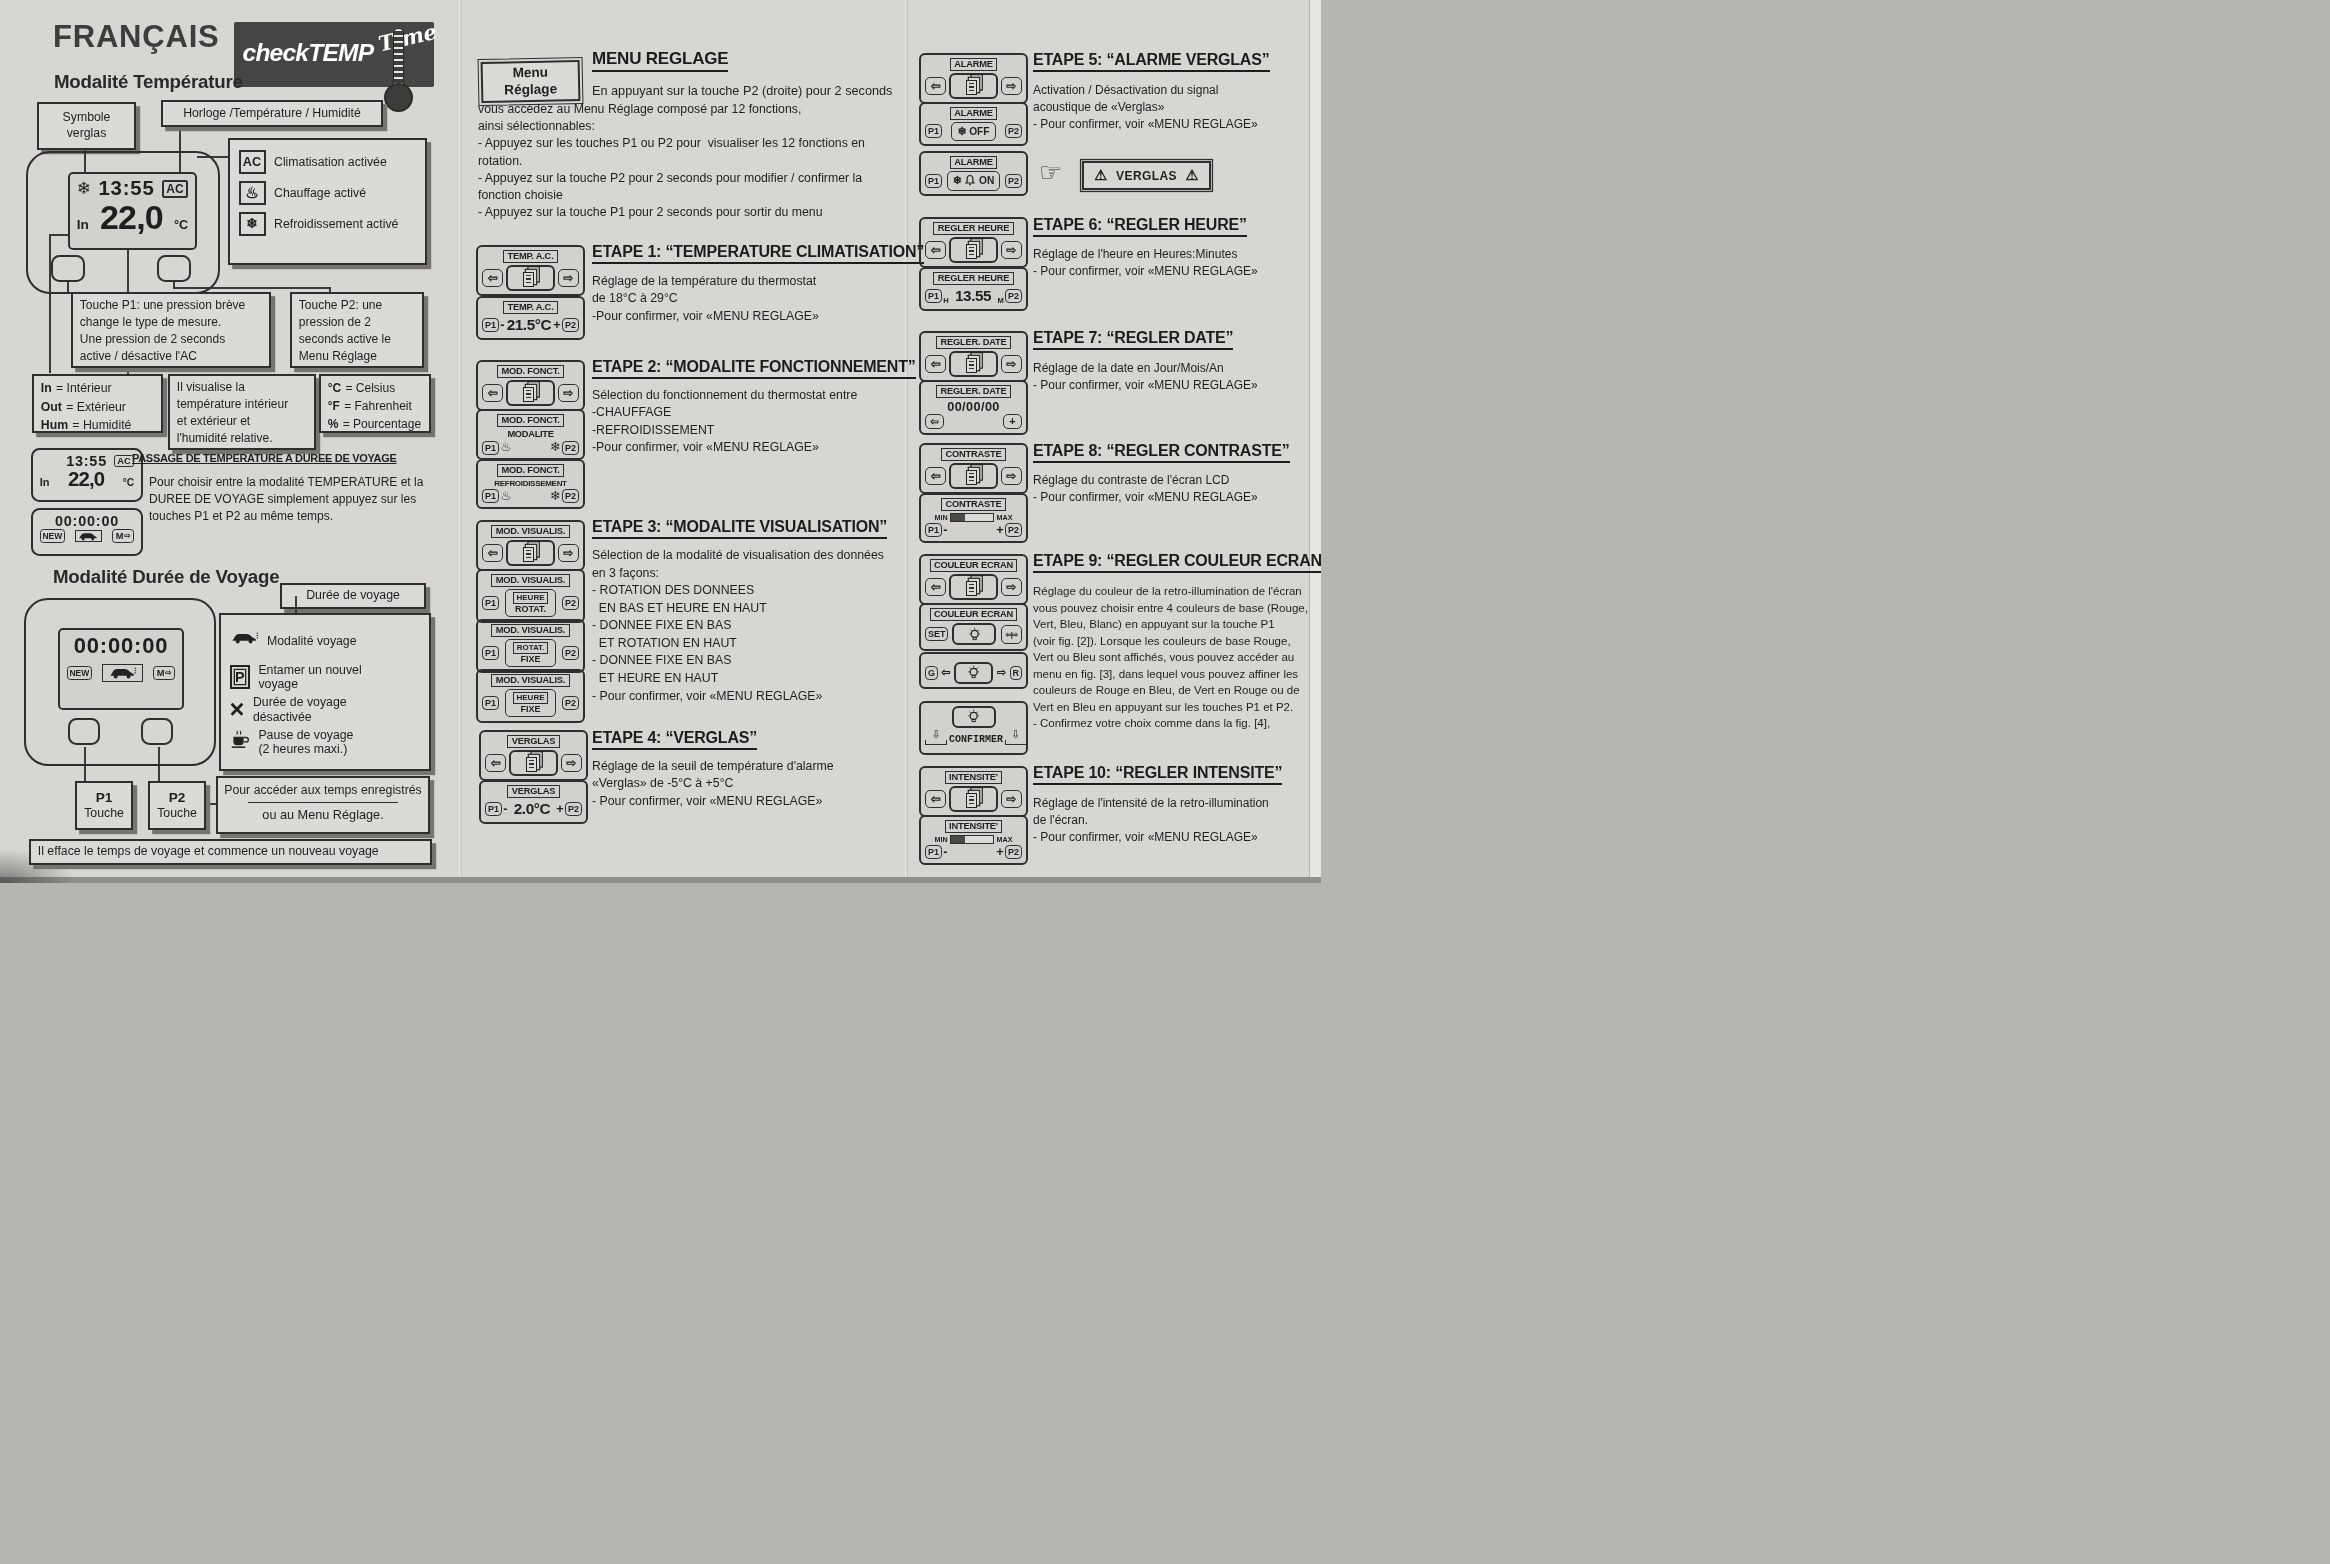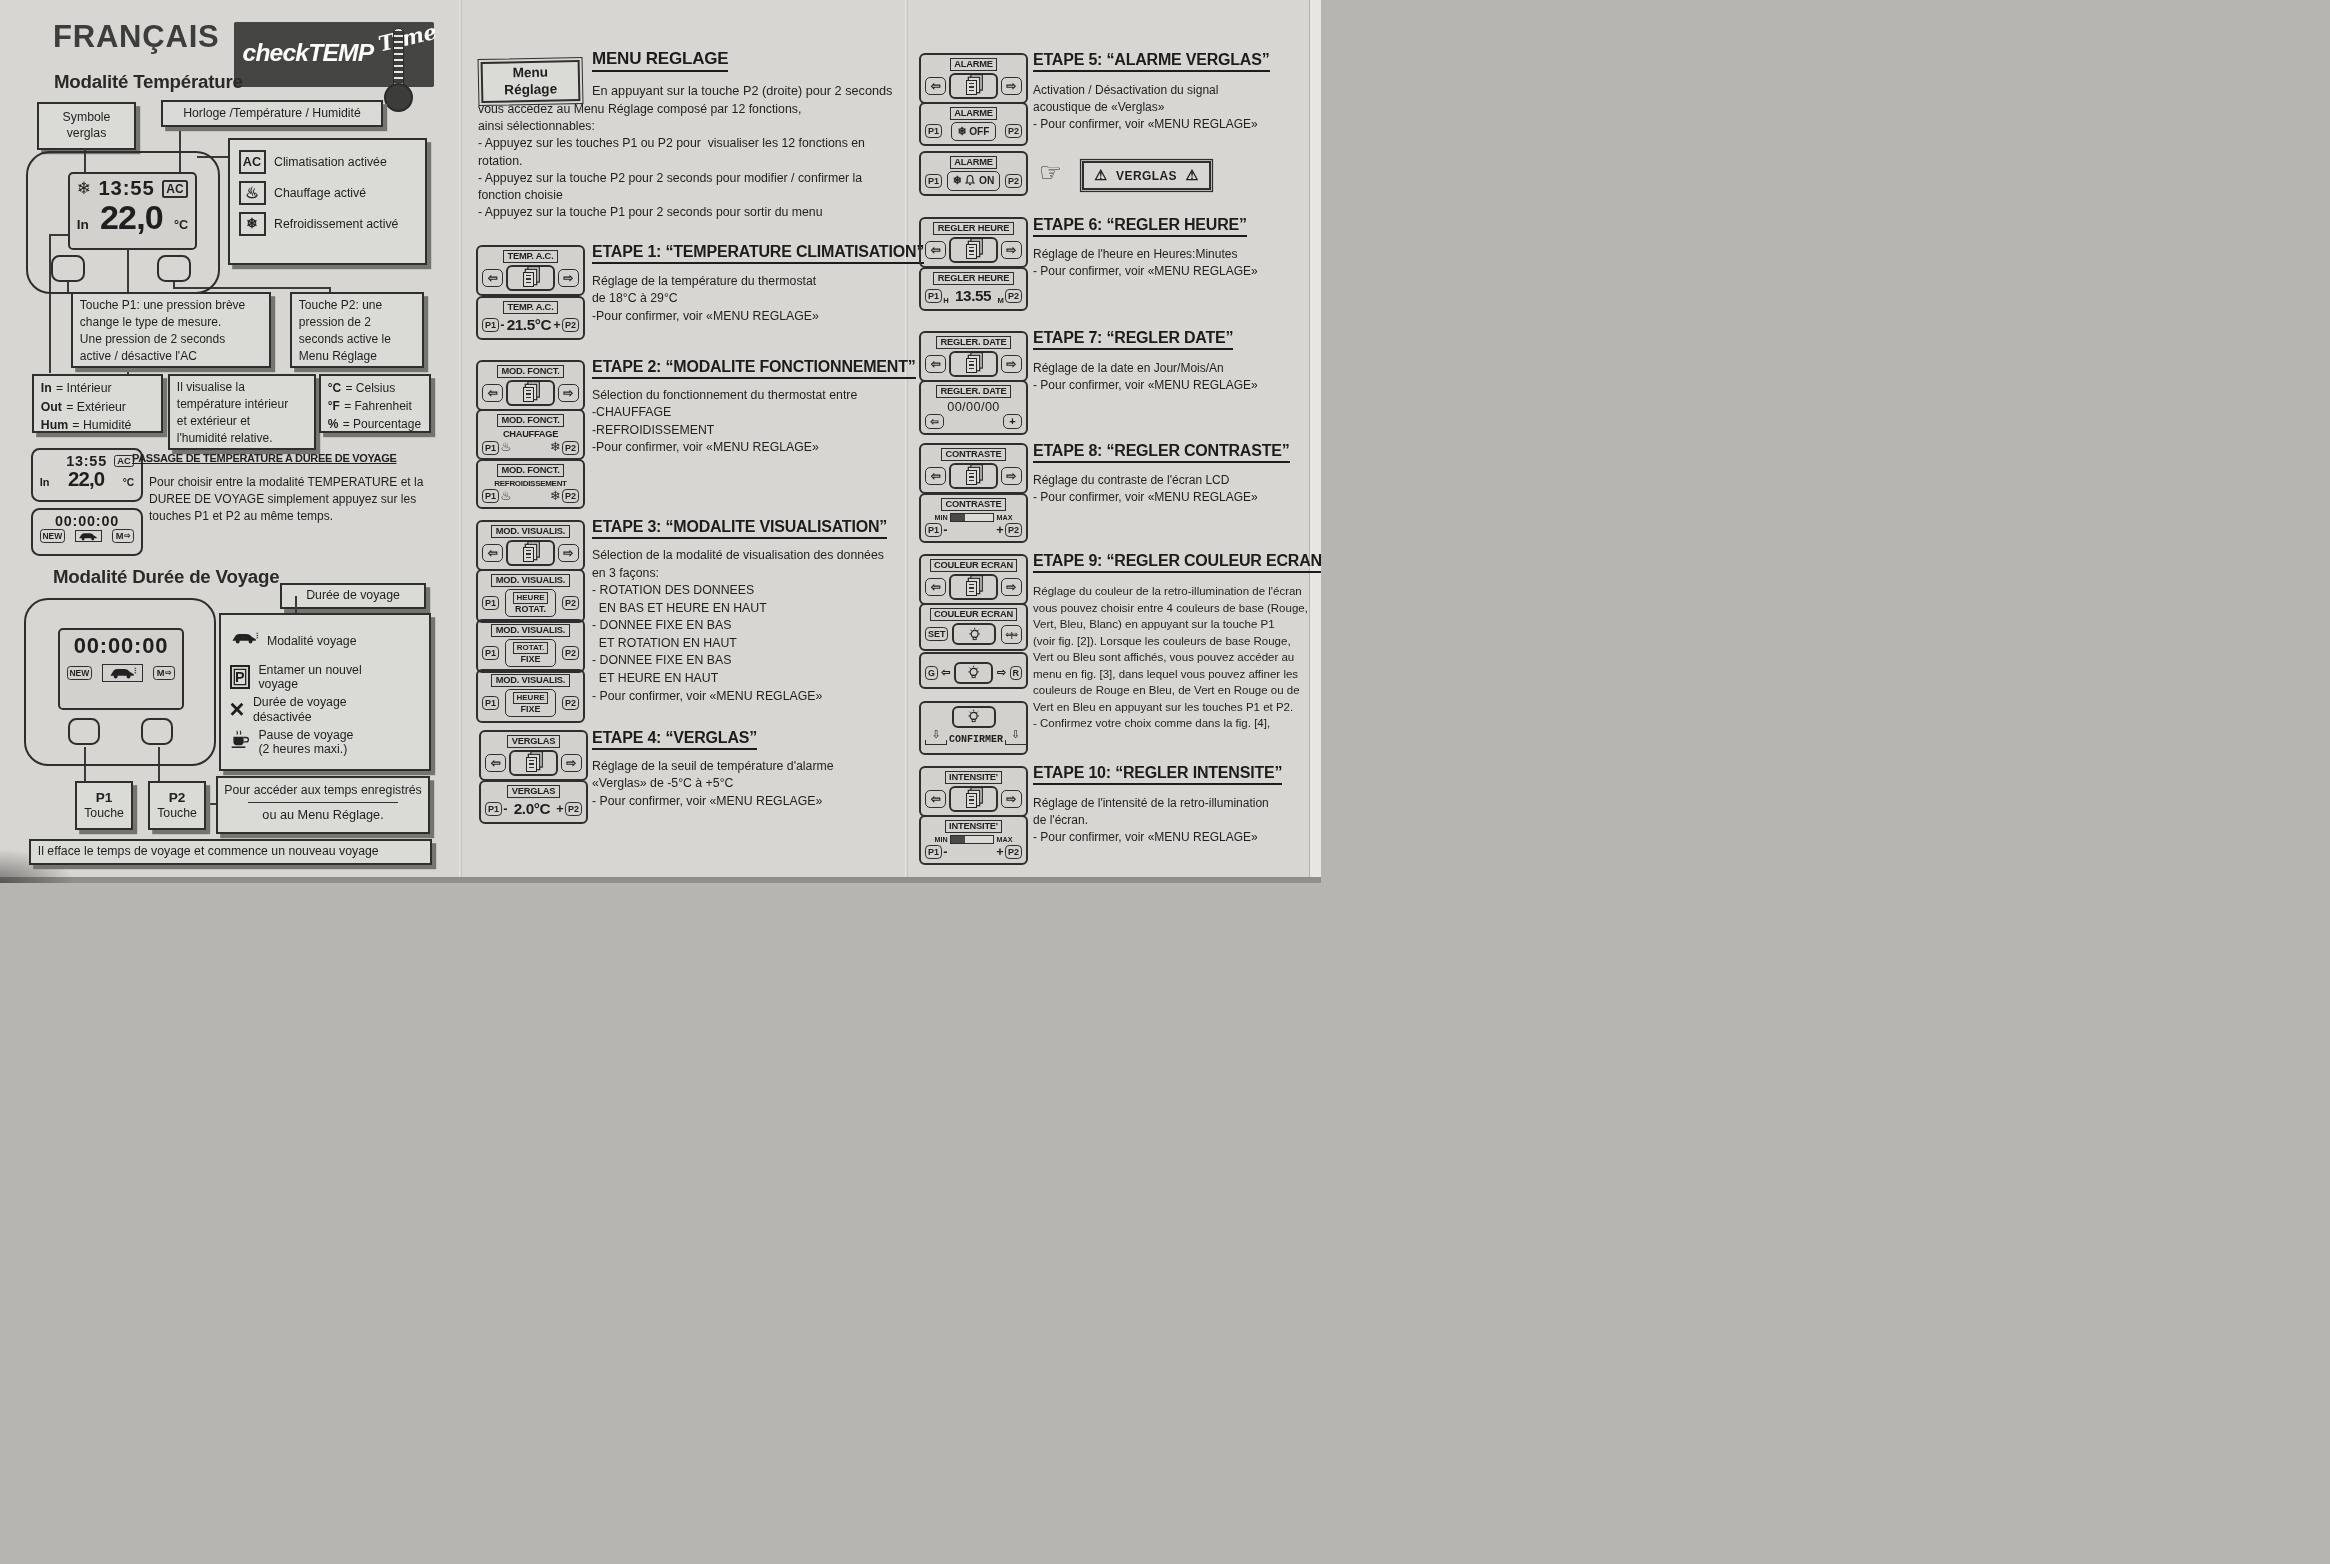--- a/index.html
+++ b/index.html
@@ -87,21 +87,21 @@
   .micon{font-size:12.7px;line-height:1;}
   .stack{border:1.7px solid #2e2e2e;border-radius:5.1px;padding:1.7px 6.8px;display:flex;flex-direction:column;align-items:center;gap:0.8px;}
   .stk-top{border:1.3px solid #2e2e2e;font-size:8px;font-weight:bold;padding:0 2.5px;line-height:1.25;}
   .stk-bot{font-size:9px;font-weight:bold;line-height:1.1;}
   .stack2{border:1.7px solid #2e2e2e;border-radius:5.1px;padding:1.7px 5.1px;display:flex;align-items:center;gap:2.5px;font-weight:bold;font-size:10.2px;}
   .subl{font-size:7.6px;font-weight:bold;align-self:flex-end;}
   .sline{display:flex;align-items:center;justify-content:center;gap:2.5px;margin-top:2.5px;}
   .mm{font-size:7.2px;font-weight:bold;}
   .bar{width:44px;height:9.3px;border:1.7px solid #2e2e2e;position:relative;background:#dcdbd7;}
   .bar::after{content:"";position:absolute;left:0;top:0;bottom:0;width:34%;background:#4a4a48;}
-  .dval{font-weight:normal;font-size:12.7px;text-align:center;letter-spacing:0.4px;}
+  .dval{font-weight:bold;font-size:12.7px;text-align:center;letter-spacing:0.4px;}
   .arrp{font-size:11px;font-weight:bold;line-height:1;}
   .dblarr{font-size:7.2px;font-weight:bold;letter-spacing:-0.8px;}
   .cpad{width:22px;height:5.1px;border:1.7px solid #2e2e2e;border-top:none;}
   .ccol{display:flex;flex-direction:column;align-items:center;line-height:1;}
   .cconf{font-size:10px;font-weight:bold;font-family:Liberation Mono, monospace;}
   .downar{font-size:11px;line-height:1;}
 
   
   .menubtn{border:2.1px solid #2e2e2e;outline:1.3px solid #2e2e2e;outline-offset:2.5px;background:#dadad6;
     display:flex;flex-direction:column;align-items:center;justify-content:center;font-weight:bold;font-size:13.6px;line-height:1.25;transform:rotate(-1.2deg);}
@@ -393,21 +393,21 @@
     <div class="drow">
       <span class="sq">⇦</span>
       <span class="screen">
           <span class="pages"></span>
         </span>
       <span class="sq">⇨</span>
     </div>
   </div>
   <div class="dev" style="left:476px;top:409px">
     <span class="dlbl">MOD. FONCT.</span>
-    <div class="submode">CHAUFFAGE</div>
+    <div class="submode">MODALITE</div>
     <div class="vrow" style="margin-top:0.8px">
       <span class="ptag">P1</span>
       <span class="micon">♨</span>
       <span style="flex:1"></span>
       <span class="micon">❄</span>
       <span class="ptag">P2</span>
     </div>
   </div>
   <div class="dev" style="left:476px;top:459px">
     <span class="dlbl">MOD. FONCT.</span>

